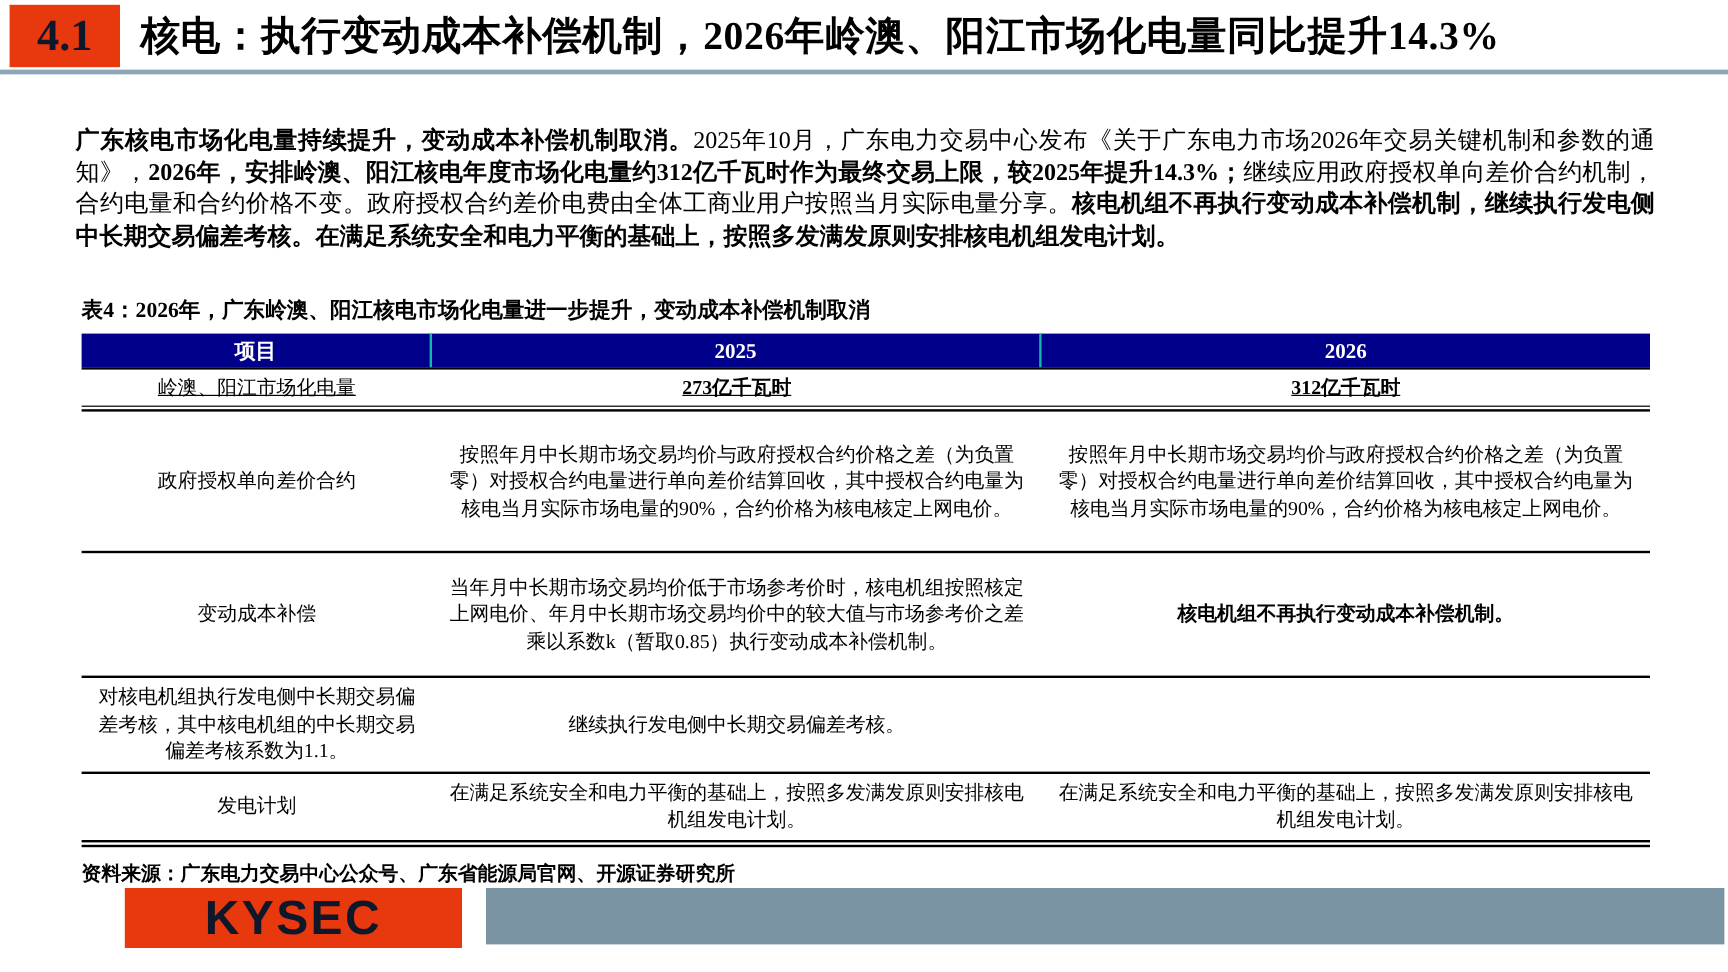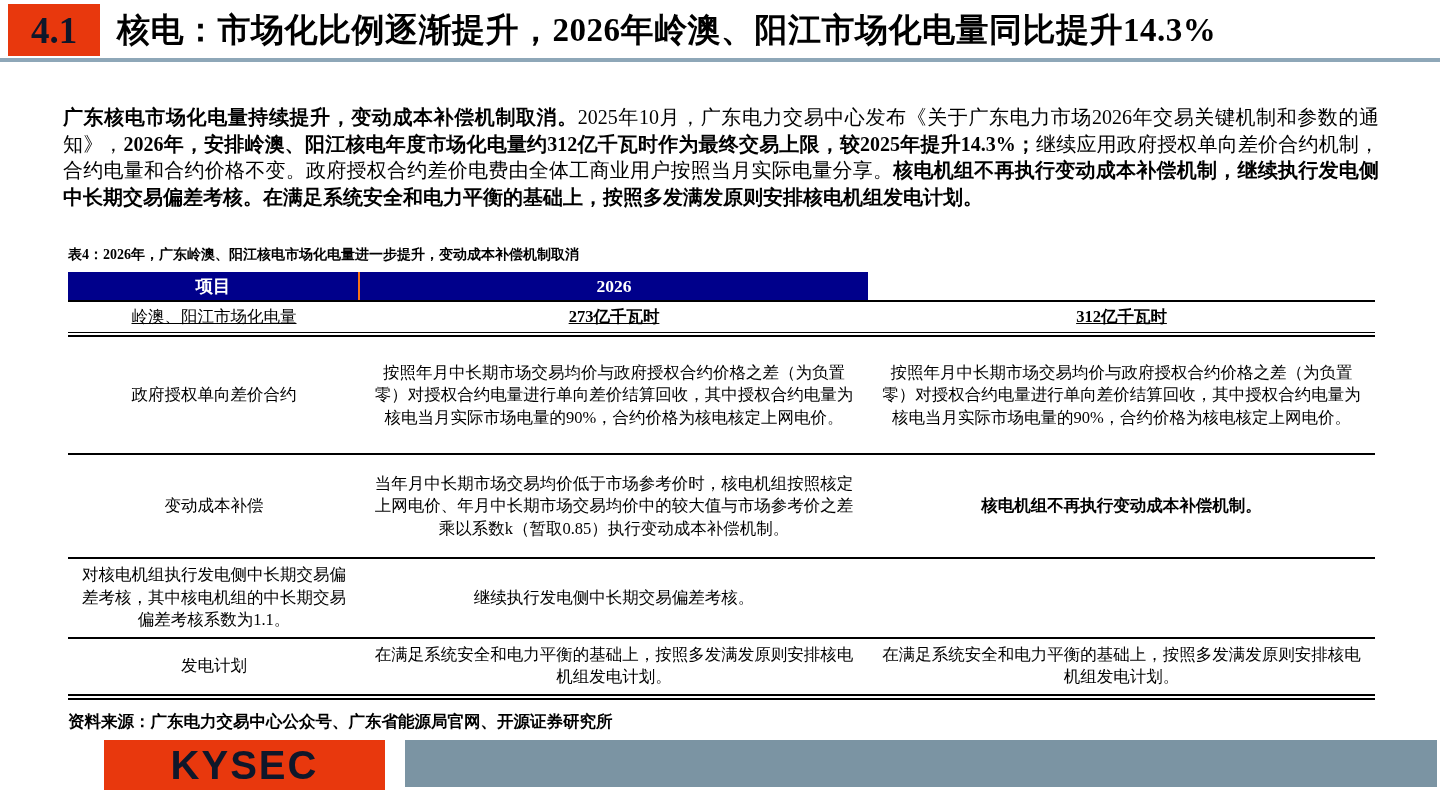--- a/index.html
+++ b/index.html
@@ -31,30 +31,30 @@
   
   .body-para{
     margin:42px 4px 0 63px;width:1316px;
     font-size:20px;line-height:26.6px;text-align:justify;
   }
   .seg-b{font-weight:bold;}
   .seg-n{font-weight:normal;}
 
   
   .tbl-caption{
-    margin:36px 0 8px 68px;font-size:14px;font-weight:bold;
+    margin:36px 0 8px 68px;font-size:18px;font-weight:bold;
   }
   .tbl{margin-left:68px;width:1307px;}
   .t-row{display:grid;grid-template-columns:292px 508px 507px;}
   .t-head .cell{
     background:var(--navy,#00008b);color:#fff;font-weight:bold;
     font-size:17.5px;height:28px;
     display:flex;align-items:center;justify-content:center;
   }
-  .t-head .cell:not(:last-child){border-right:2px solid #f97316;}
+  .t-head .cell:not(:last-child){border-right:2px solid #14b8a6;}
   .t-body .cell{
     display:flex;align-items:center;justify-content:center;
     text-align:center;font-size:16.5px;line-height:22.5px;
     padding:5px 14px;box-sizing:border-box;
   }
   .cell.bold{font-weight:bold;}
   .r1 .cell{min-height:30px;padding-top:2px;padding-bottom:2px;text-decoration:underline;}
   .r2 .cell{min-height:116px;}
   .r3 .cell{min-height:102px;}
   .r4 .cell{min-height:52px;}
@@ -85,31 +85,32 @@
 </style>
 </head>
 <body>
 
 <div class="page">
 
   <div class="header">
     <div class="section-badge">
       <span>4.1</span>
     </div>
-    <div class="page-title">核电：市场化比例逐渐提升，2026年岭澳、阳江市场化电量同比提升14.3%</div>
+    <div class="page-title">核电：执行变动成本补偿机制，2026年岭澳、阳江市场化电量同比提升14.3%</div>
     <div class="title-rule"></div>
   </div>
 
   <div class="body-para"><span class="seg-b">广东核电市场化电量持续提升，变动成本补偿机制取消。</span><span class="seg-n">2025年10月，广东电力交易中心发布《关于广东电力市场2026年交易关键机制和参数的通知》，</span><span class="seg-b">2026年，安排岭澳、阳江核电年度市场化电量约312亿千瓦时作为最终交易上限，较2025年提升14.3%；</span><span class="seg-n">继续应用政府授权单向差价合约机制，合约电量和合约价格不变。政府授权合约差价电费由全体工商业用户按照当月实际电量分享。</span><span class="seg-b">核电机组不再执行变动成本补偿机制，继续执行发电侧中长期交易偏差考核。在满足系统安全和电力平衡的基础上，按照多发满发原则安排核电机组发电计划。</span></div>
 
   <div class="tbl-caption">表4：2026年，广东岭澳、阳江核电市场化电量进一步提升，变动成本补偿机制取消</div>
 
   <div class="tbl">
     <div class="t-row t-head">
       <div class="cell">项目</div>
+      <div class="cell">2025</div>
       <div class="cell">2026</div>
     </div>
     <div class="rule-2"></div>
 
     <div class="t-row t-body r1">
       <div class="cell">岭澳、阳江市场化电量</div>
       <div class="cell bold">273亿千瓦时</div>
       <div class="cell bold">312亿千瓦时</div>
     </div>
     <div class="rule-dbl"></div>

